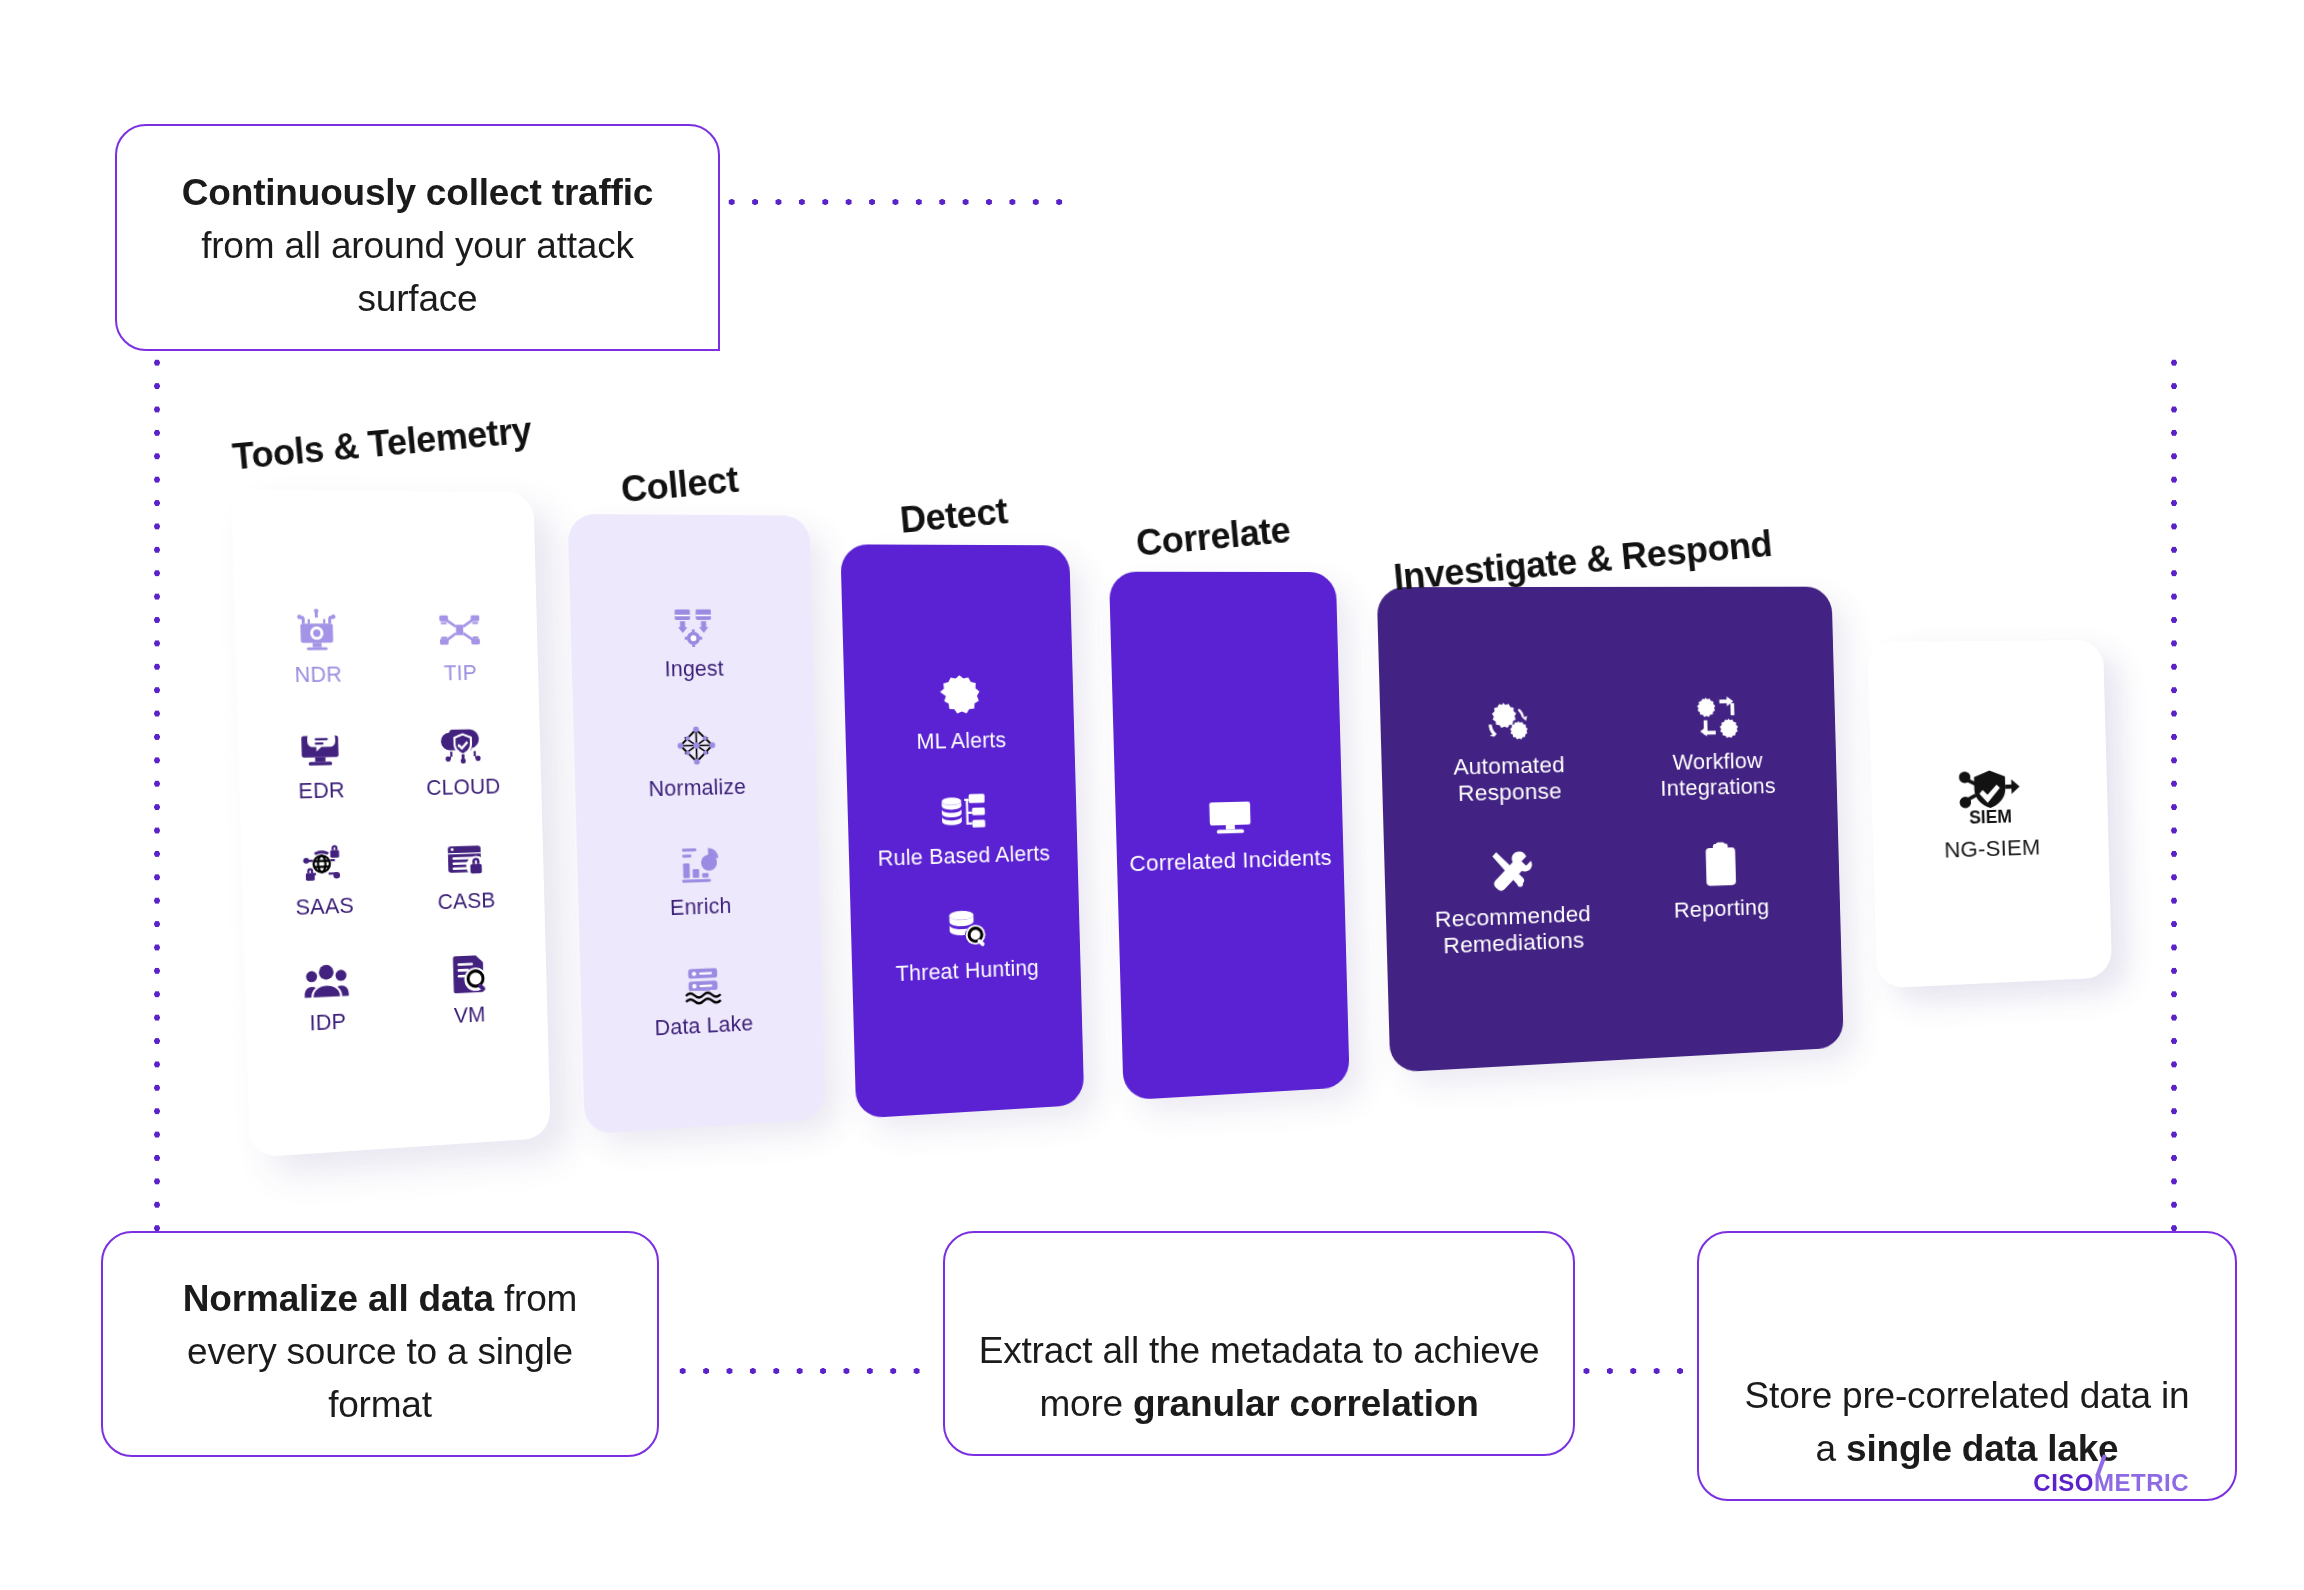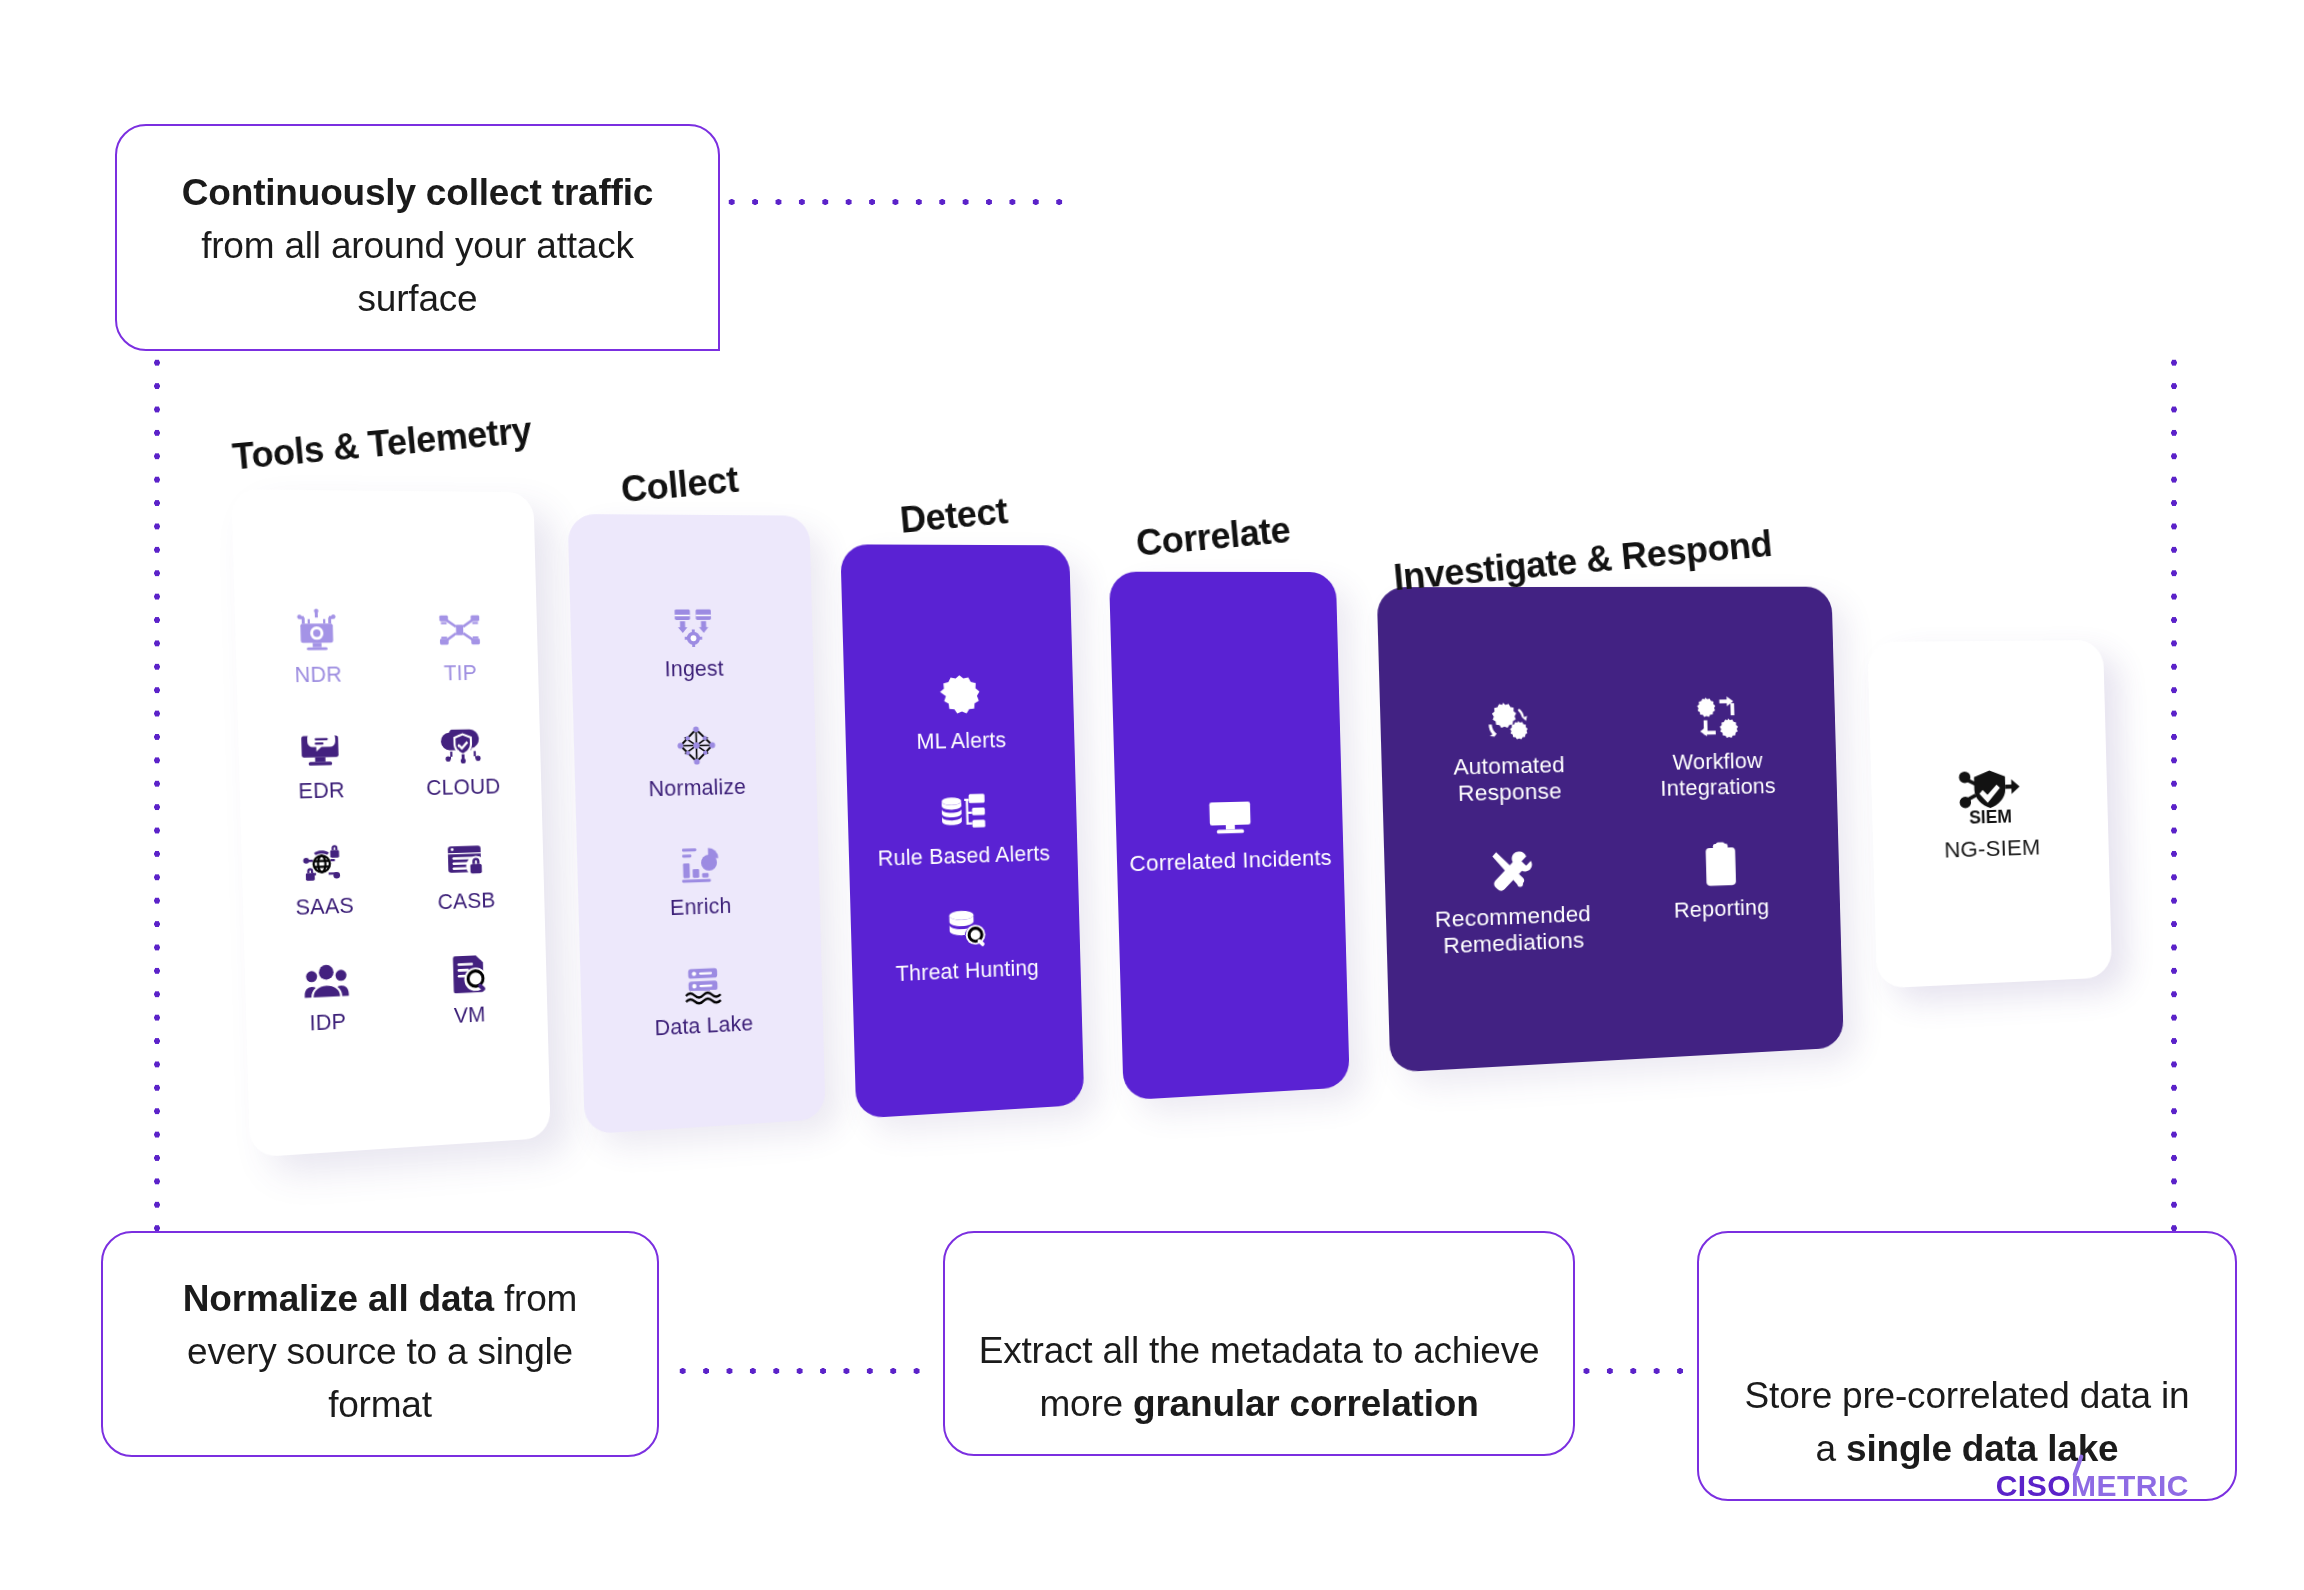--- a/index.html
+++ b/index.html
@@ -129,21 +129,21 @@
   #card-detect .ico, #card-correlate .ico { width: 49px; height: 49px; }
   #card-correlate .tile .lbl { font-size: 22.5px; }
   #card-investigate .grid2 { row-gap: 41px; column-gap: 9px; padding: 0 23.4px; }
   #card-investigate .ico { width: 49px; height: 49px; }
   #card-investigate .lbl { font-size: 22.5px; }
   #card-siem .ico { width: 67px; height: 67px; }
 
   
   #logo {
     position: absolute; right: 115px; top: 1469px;
-    font-size: 30px; font-weight: 800; letter-spacing: 0.5px;
+    font-size: 24px; font-weight: 800; letter-spacing: 0.5px;
     display: flex; align-items: baseline; z-index: 7;
   }
   #logo .ciso { color: #5B22C9; }
   #logo .metric { color: #8E6BE4; position: relative; }
   #logo .tick {
     position: absolute; left: 4.5px; top: -15.3px;
     width: 3.6px; height: 23.4px; background: #8E6BE4;
     transform: rotate(20deg); border-radius: 1.8px;
   }
 </style>

